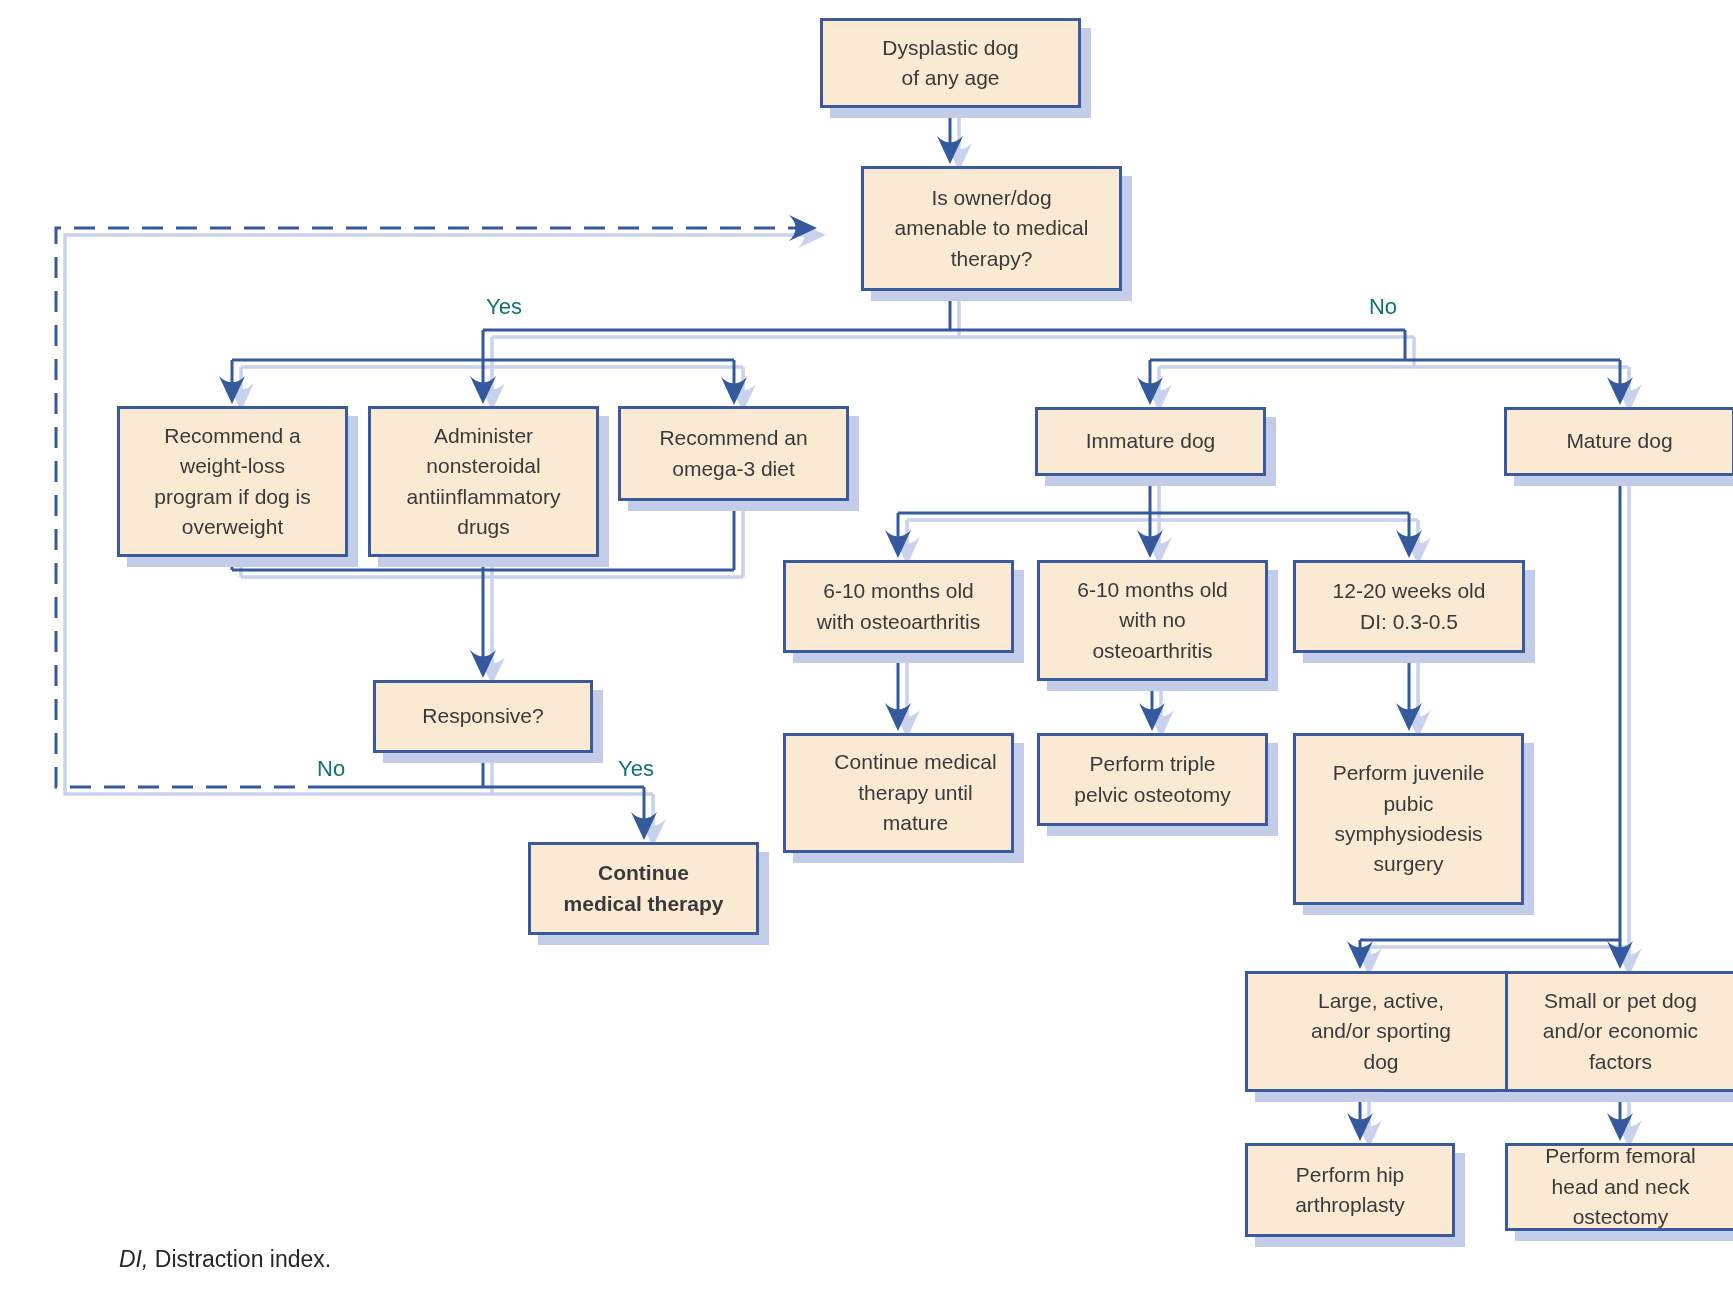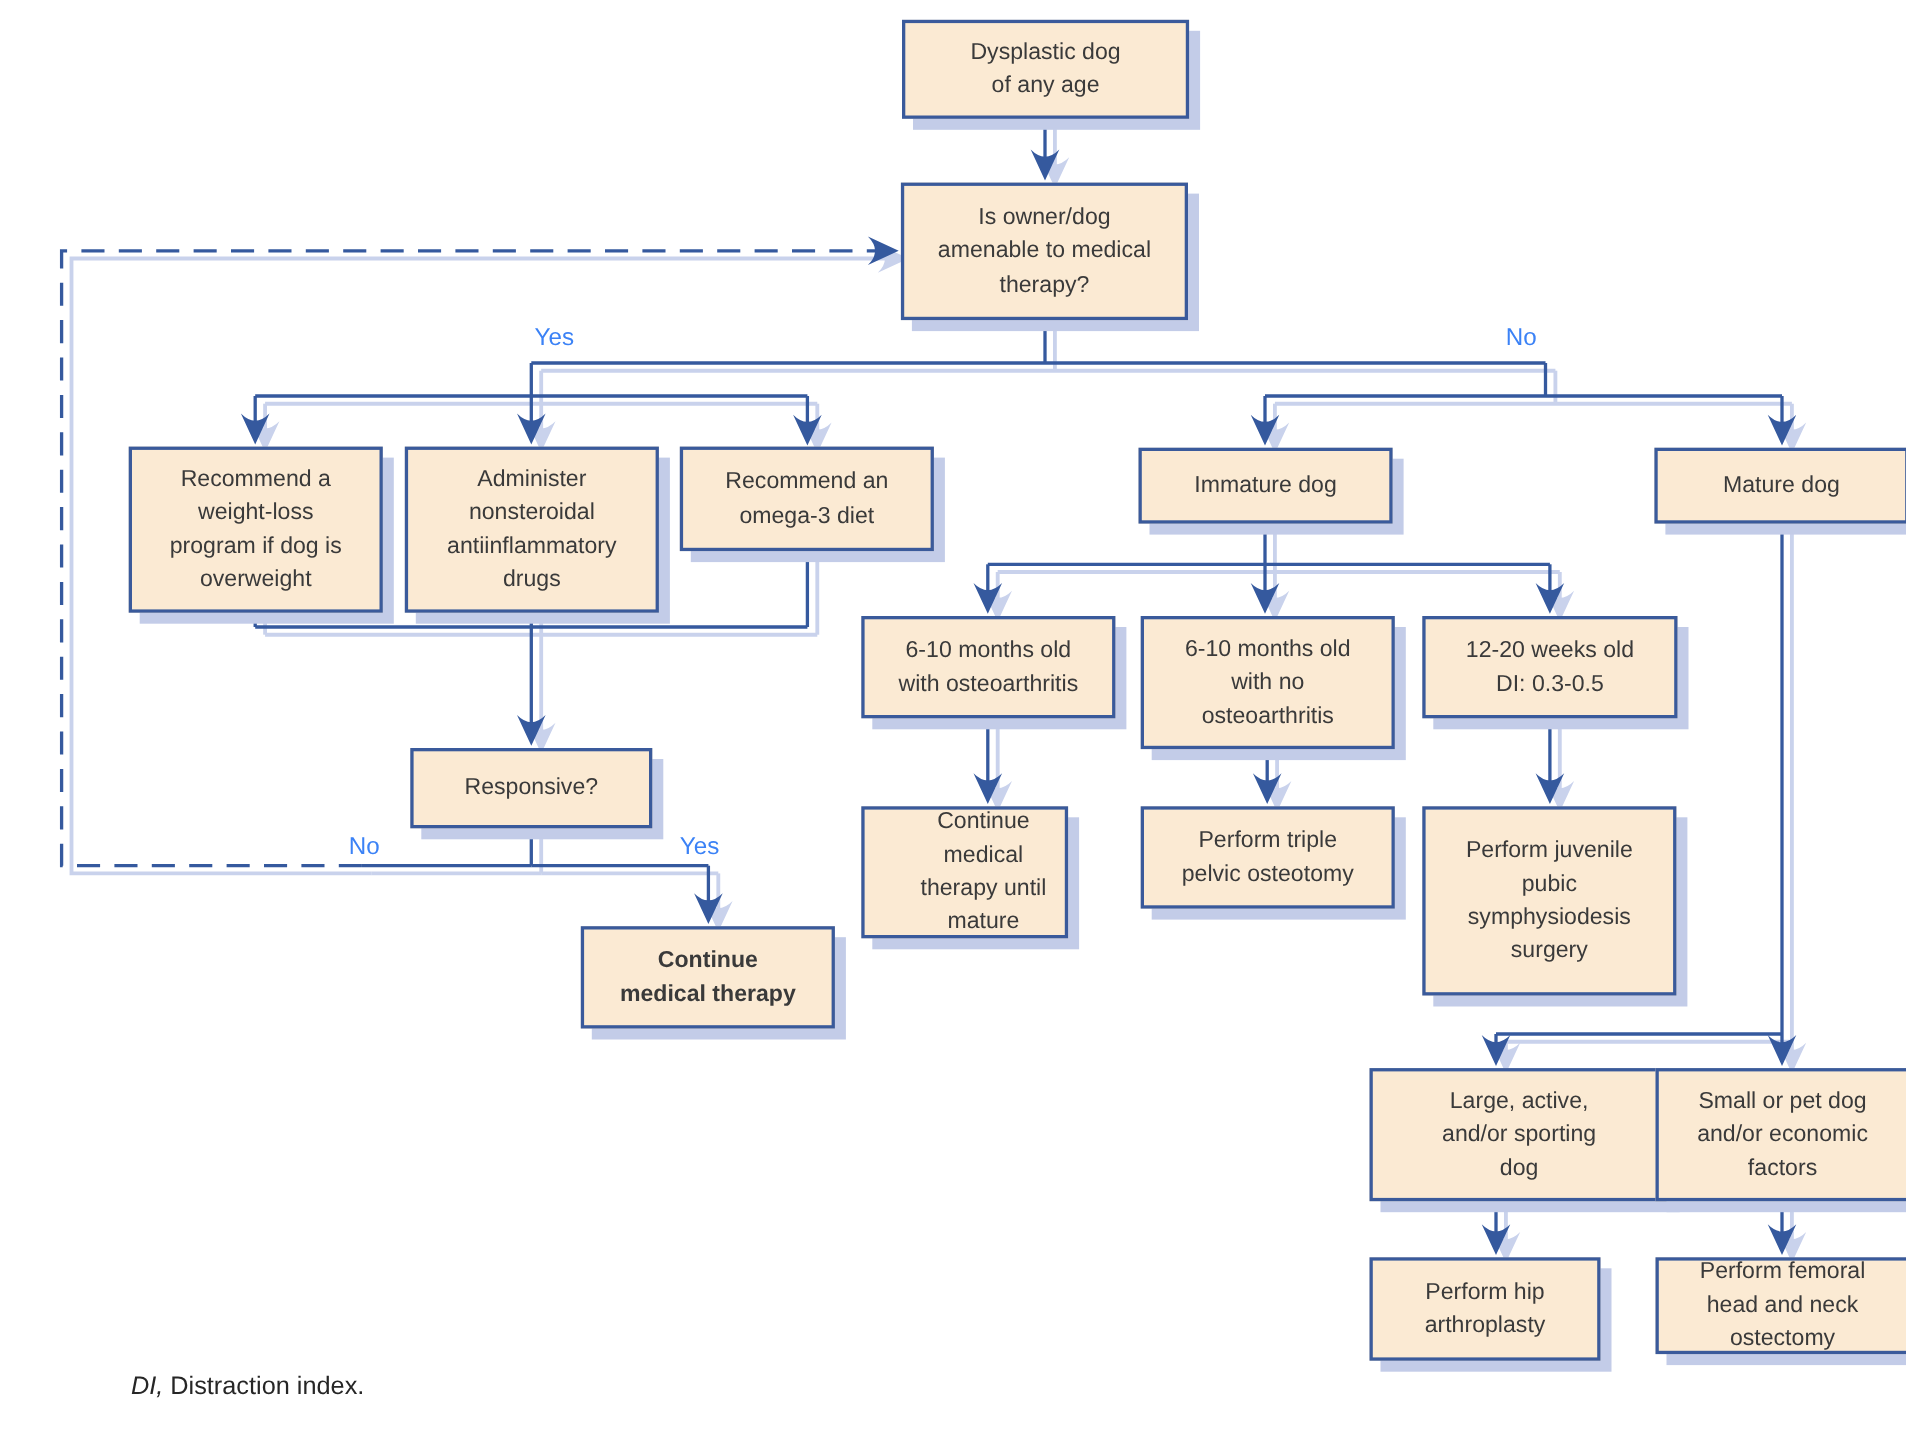--- a/index.html
+++ b/index.html
@@ -6,21 +6,21 @@
   .stage{position:relative;width:1733px;height:1300px;background:#ffffff;overflow:hidden;
          font-family:"Liberation Sans","DejaVu Sans",sans-serif;margin-left:34px;}
   svg.wires{position:absolute;left:0;top:0;z-index:1;}
   .wire-dark{stroke:#35599E;stroke-width:3;fill:none;}
   .wire-light{stroke:#C9D2EC;stroke-width:3.5;fill:none;}
   .dashed{stroke-dasharray:21 13;}
   .fbox{position:absolute;z-index:2;background:#FBEAD3;border:3px solid #3A5A9B;
         box-shadow:10px 10px 0 0 #C3CCE8;box-sizing:border-box;
         display:flex;align-items:center;justify-content:center;text-align:center;
         font-size:21px;line-height:1.45;color:#3A3A3A;white-space:pre-line;padding:4px 6px;}
-  .elabel{position:absolute;z-index:3;font-size:22px;color:#3b82f6;}
+  .elabel{position:absolute;z-index:3;font-size:22px;color:#0f766e;}
   .footer{position:absolute;z-index:3;left:85px;top:1246px;font-size:23px;color:#262626;}
   .footer .it{font-style:italic;}
 </style>
 </head>
 <body>
 
 <div class="stage">
 
   <svg class="wires" width="1733" height="1300" viewBox="0 0 1733 1300">
     <defs>
@@ -103,21 +103,21 @@
       <path d="M1326 940 V963" marker-end="url(#ah-dark)"></path>
       <path d="M1586 940 V963" marker-end="url(#ah-dark)"></path>
       <path d="M1326 1092 V1135" marker-end="url(#ah-dark)"></path>
       <path d="M1586 1092 V1135" marker-end="url(#ah-dark)"></path>
     </g>
   </svg>
 
   <div id="boxes-layer">
       <div class="fbox" style="left: 786px; top: 18px; width: 261px; height: 90px;">Dysplastic dog
 of any age</div>
-      <div class="fbox" style="left: 785px; top: 166px; width: 261px; height: 125px;">Is owner/dog
+      <div class="fbox" style="left: 827px; top: 166px; width: 261px; height: 125px;">Is owner/dog
 amenable to medical
 therapy?</div>
       <div class="fbox" style="left: 83px; top: 406px; width: 231px; height: 151px;">Recommend a
 weight-loss
 program if dog is
 overweight</div>
       <div class="fbox" style="left: 334px; top: 406px; width: 231px; height: 151px;">Administer
 nonsteroidal
 antiinflammatory
 drugs</div>
@@ -126,21 +126,21 @@
       <div class="fbox" style="left: 1001px; top: 407px; width: 231px; height: 69px;">Immature dog</div>
       <div class="fbox" style="left: 1470px; top: 407px; width: 231px; height: 69px;">Mature dog</div>
       <div class="fbox" style="left: 749px; top: 560px; width: 231px; height: 93px;">6-10 months old
 with osteoarthritis</div>
       <div class="fbox" style="left: 1003px; top: 560px; width: 231px; height: 121px;">6-10 months old
 with no
 osteoarthritis</div>
       <div class="fbox" style="left: 1259px; top: 560px; width: 232px; height: 93px;">12-20 weeks old
 DI: 0.3-0.5</div>
       <div class="fbox" style="left: 339px; top: 680px; width: 220px; height: 73px;">Responsive?</div>
-      <div class="fbox" style="left: 749px; top: 733px; width: 188px; height: 120px; padding-left: 40px;">Continue medical
+      <div class="fbox" style="left: 749px; top: 733px; width: 231px; height: 120px; padding-left: 40px;">Continue medical
 therapy until
 mature</div>
       <div class="fbox" style="left: 1003px; top: 733px; width: 231px; height: 93px;">Perform triple
 pelvic osteotomy</div>
       <div class="fbox" style="left: 1259px; top: 733px; width: 231px; height: 172px;">Perform juvenile
 pubic
 symphysiodesis
 surgery</div>
       <div class="fbox" style="left: 494px; top: 842px; width: 231px; height: 93px; font-weight: bold;">Continue
 medical therapy</div>

